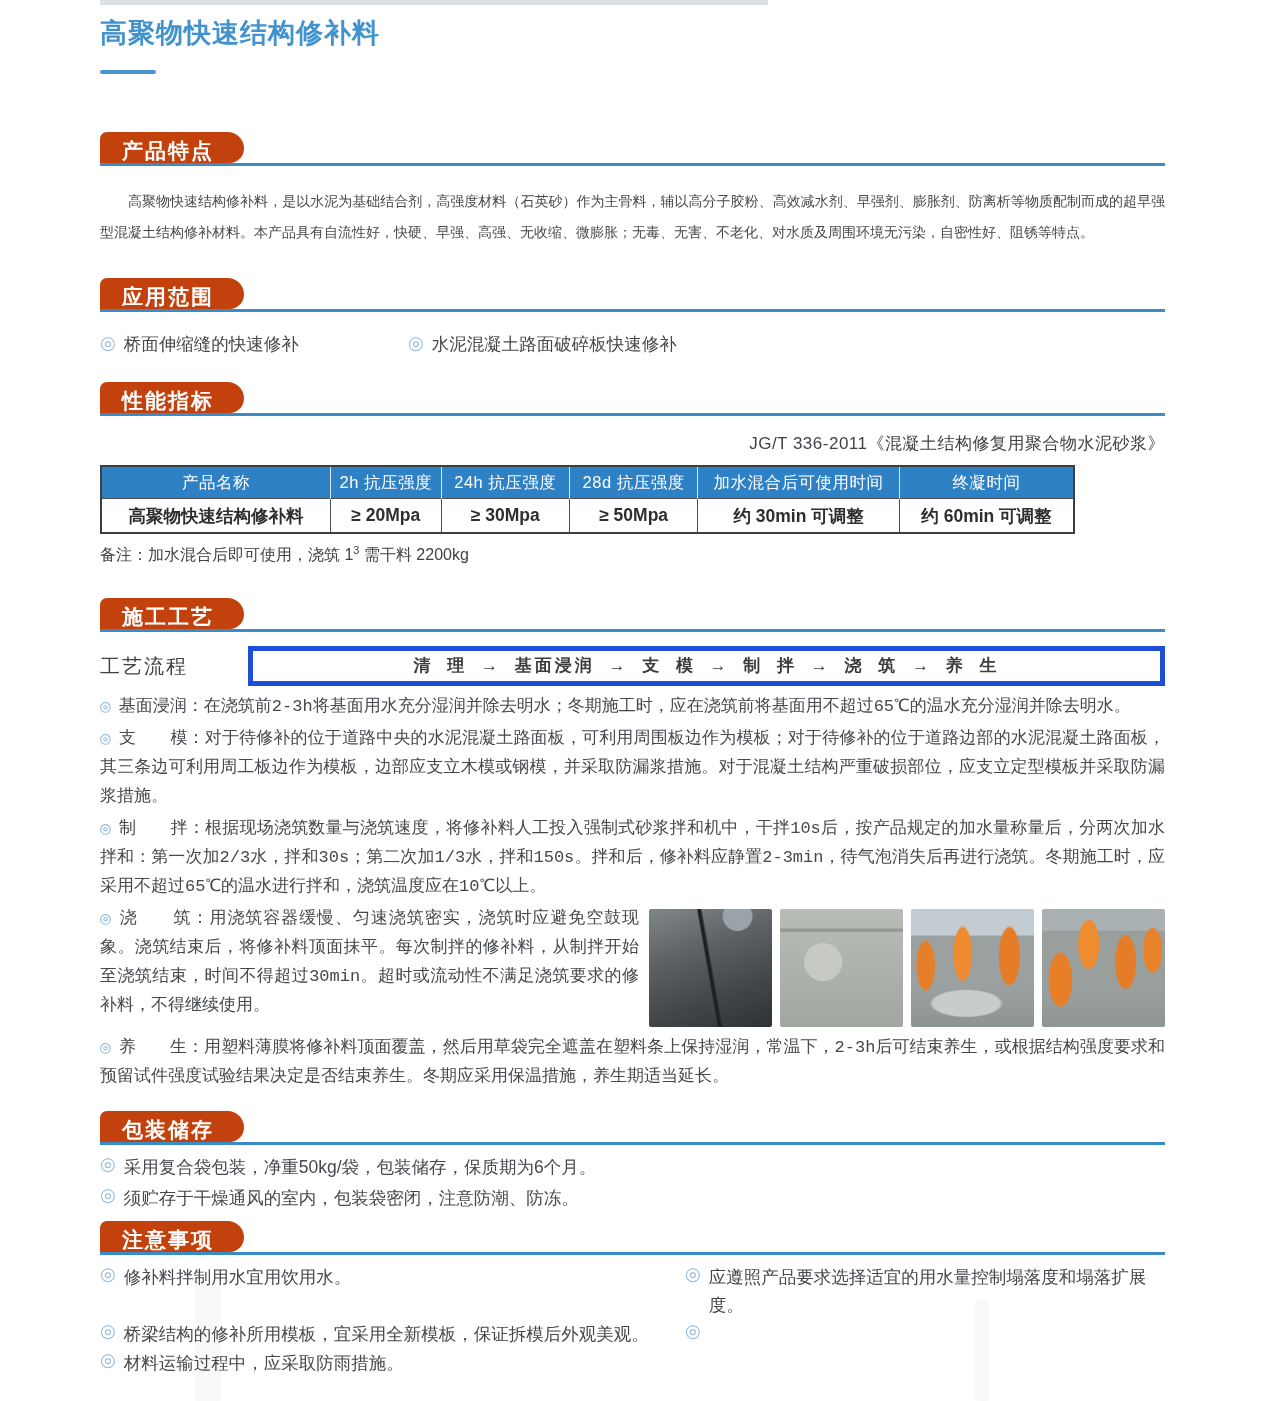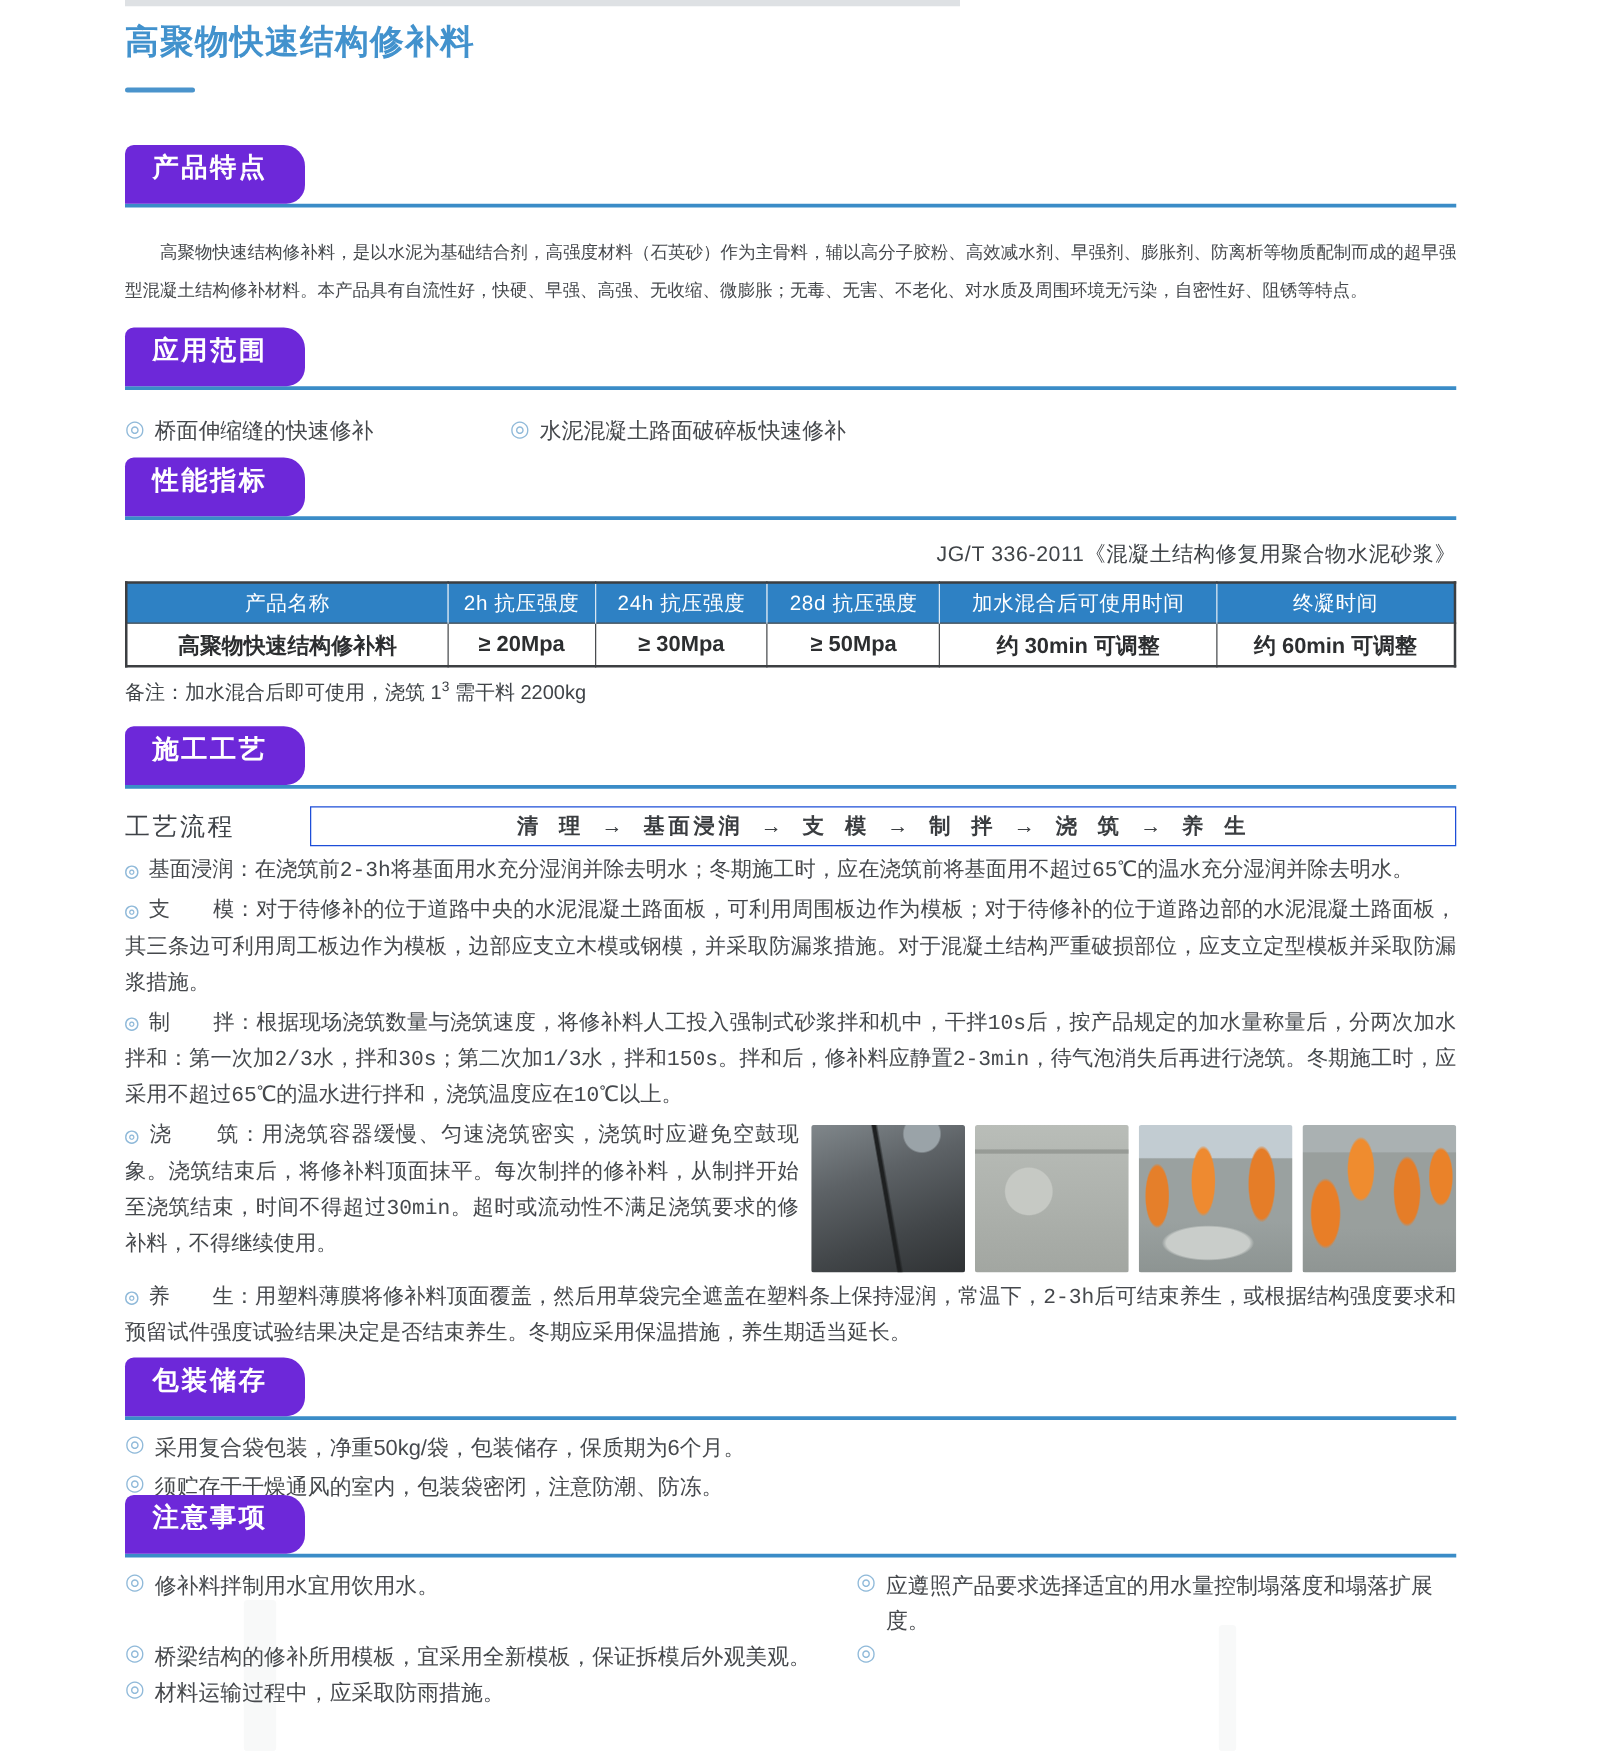--- a/index.html
+++ b/index.html
@@ -30,24 +30,24 @@
     margin-top:20px;width:56px;height:4px;background:#4a94cc;border-radius:2px;
   }
   
   .sec-head{
     display:flex;align-items:flex-end;
     border-bottom:3px solid #3a8cc7;
     height:37px;
   }
   .sec-tab{
     display:inline-block;
-    background:#6d28d9;color:#ffffff;
+    background:#c2410c;color:#ffffff;
     font-size:21px;font-weight:bold;letter-spacing:2px;
     line-height:25px;
-    padding:6px 30px 16px 22px;
+    padding:6px 30px 0 22px;
     border-radius:7px 17px 15px 0;
   }
   .mt-features{margin-top:52px;}
   .mt-apps{margin-top:24px;}
   .mt-perf{margin-top:20px;}
   .mt-process{margin-top:26px;}
   .mt-pack{margin-top:14px;}
   .mt-notes{}
   
   .features-para{
@@ -62,39 +62,39 @@
   }
   .bullet-item{display:flex;align-items:flex-start;font-size:17.5px;color:#45484c;}
   .apps-row{margin-top:20px;display:flex;}
   .apps-row .bullet-item:first-child{width:308px;}
   
   .standard-line{
     margin-top:16px;text-align:right;
     font-size:17px;color:#3f4347;letter-spacing:.5px;
   }
   table.perf{
-    margin-top:10px;width:1065px;border-collapse:collapse;
+    margin-top:10px;width:975px;border-collapse:collapse;
     border:2px solid #3c3f42;
   }
   table.perf th{
     background:#2e81c4;color:#ffffff;font-size:16.5px;font-weight:normal;
     height:29px;border-left:1px solid #d8e6f2;letter-spacing:.5px;
   }
   table.perf th:first-child{border-left:none;}
   table.perf td{
     background:#ffffff;color:#2c2e30;font-size:17.5px;font-weight:bold;
     height:31px;text-align:center;border:1px solid #4a4d50;
   }
   .note-line{margin-top:10px;font-size:16px;color:#3f4347;}
   .note-line sup{font-size:11px;}
   
   .flow-row{margin-top:14px;display:flex;align-items:center;}
   .flow-label{font-size:20px;color:#3f4348;letter-spacing:2px;flex:0 0 148px;}
   .flow-box{
-    flex:1;border:1px solid #1d4ed8;height:30px;line-height:30px;
+    flex:1;border:5px solid #1d4ed8;height:30px;line-height:30px;
     text-align:center;font-size:17px;font-weight:600;color:#3a3d40;
     letter-spacing:3px;word-spacing:6px;
   }
   .steps{margin-top:6px;font-family:Liberation Mono, monospace;}
   .step{
     margin:3px 0;font-size:17px;line-height:29px;color:#45484c;text-align:justify;
   }
   .step .ring{top:1px;}
   .photo-strip{
     float:right;width:516px;height:118px;margin:5px 0 6px 10px;

